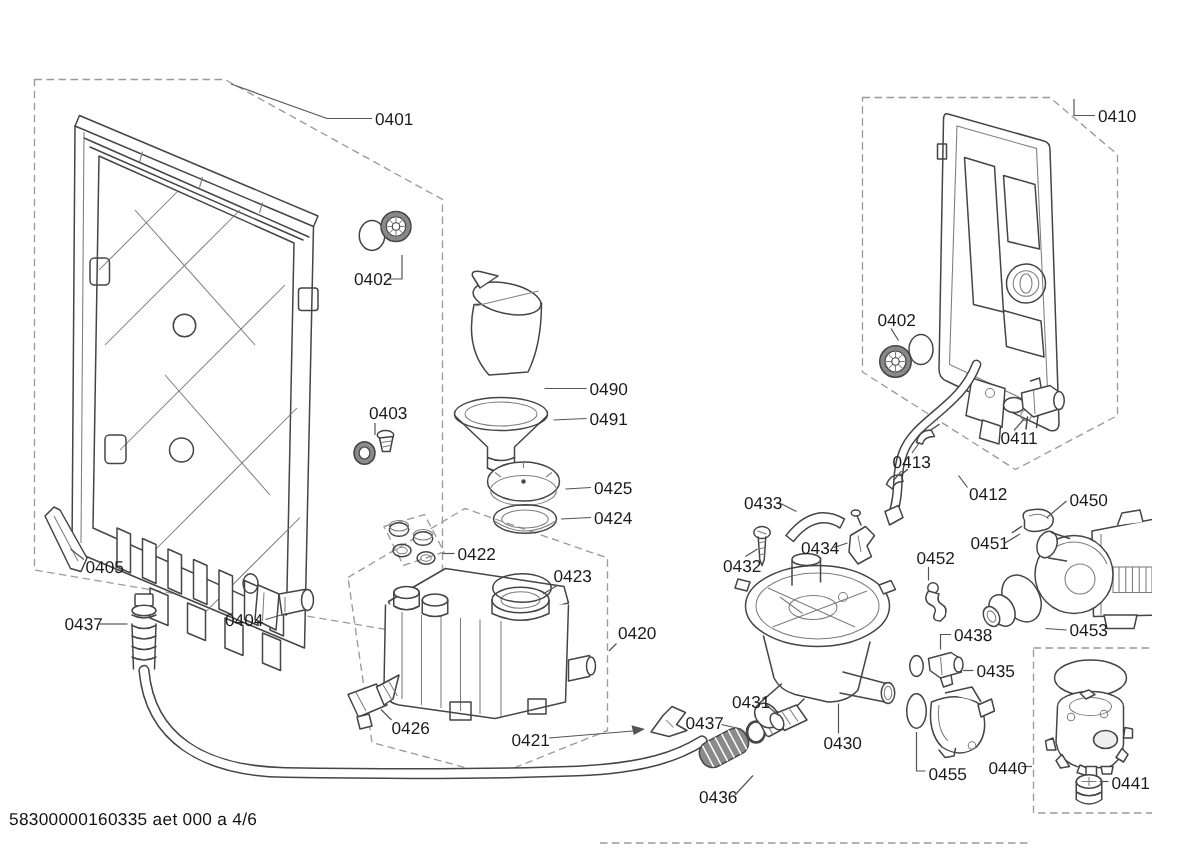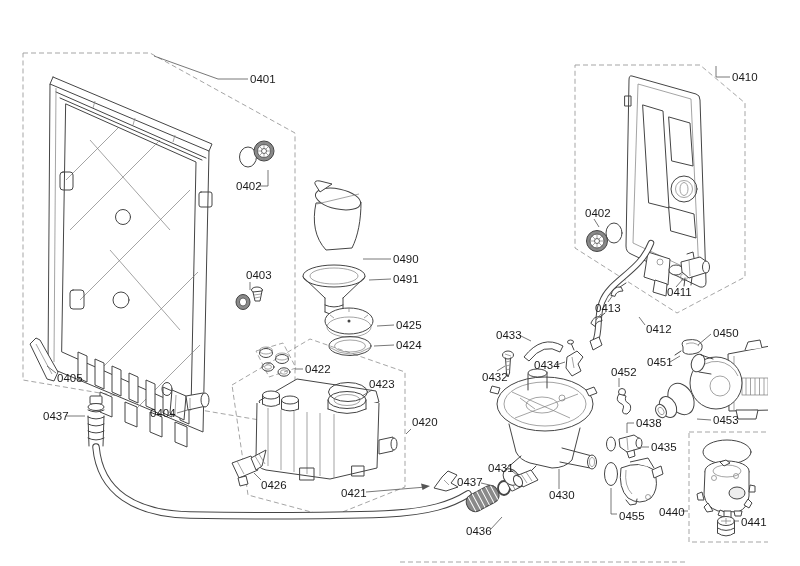--- a/index.html
+++ b/index.html
@@ -387,13 +387,14 @@
     <text class="lbl" x="651" y="451">0435</text>
     <text class="lbl" x="619" y="520">0455</text>
     <text class="lbl" x="659" y="516">0440</text>
     <text class="lbl" x="741" y="526">0441</text>
     <text class="lbl" x="713" y="337">0450</text>
     <text class="lbl" x="647" y="366">0451</text>
     <text class="lbl" x="713" y="424">0453</text>
   </g>
 </svg>
 
+<div class="footer">58300000160335 aet 000 a 4/6</div>
 </div>
 
 </body></html>

